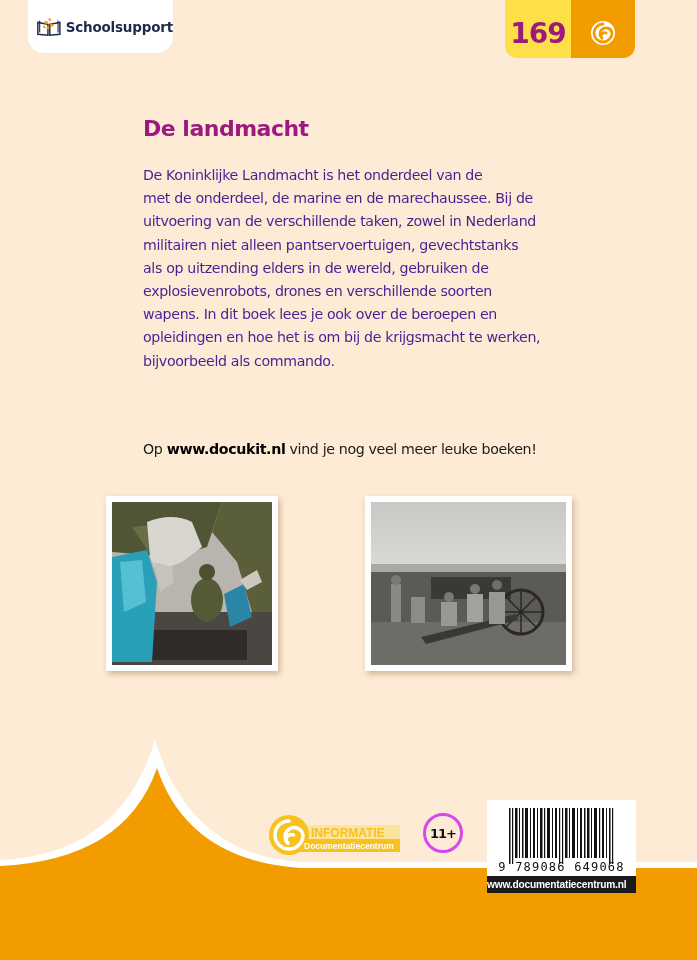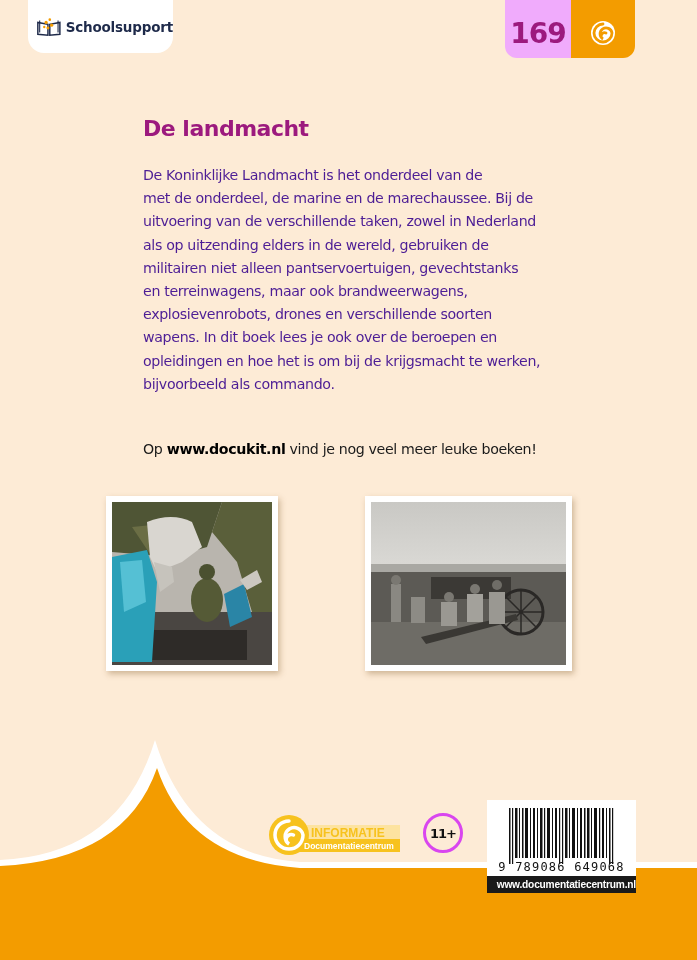--- a/index.html
+++ b/index.html
@@ -1,37 +1,37 @@
 <!DOCTYPE html>
 <html><head>
 <meta charset="utf-8">
 <style>
   html, body { margin:0; padding:0; }
   body { width:697px; height:960px; position:relative; overflow:hidden; background:#fdebd6; font-family:"Liberation Sans", sans-serif; }
   .logo-card { position:absolute; left:28px; top:0; width:145px; height:53px; background:#ffffff; border-radius:0 0 16px 16px; display:flex; align-items:center; padding-left:8px; box-sizing:border-box; }
   .logo-card svg { width:28px; height:22px; }
   .logo-text { font-family:"DejaVu Sans", sans-serif; font-weight:bold; font-size:13.5px; color:#1e2a4a; margin-left:4px; letter-spacing:-0.2px; }
   .num-tab { position:absolute; left:505px; top:0; width:130px; height:58px; border-radius:0 0 12px 12px; overflow:hidden; display:flex; }
-  .num-tab .num { width:66px; background:#f0abfc; display:flex; align-items:center; justify-content:center; font-family:"DejaVu Sans", sans-serif; font-weight:bold; font-size:28px; color:#9c1a7e; padding-top:8px; box-sizing:border-box; letter-spacing:-1px; }
+  .num-tab .num { width:66px; background:#fde047; display:flex; align-items:center; justify-content:center; font-family:"DejaVu Sans", sans-serif; font-weight:bold; font-size:28px; color:#9c1a7e; padding-top:8px; box-sizing:border-box; letter-spacing:-1px; }
   .num-tab .swirl { flex:1; background:#f39c00; display:flex; align-items:center; justify-content:center; padding-top:8px; box-sizing:border-box; }
   .title { position:absolute; left:143px; top:116px; font-family:"DejaVu Sans", sans-serif; font-weight:bold; font-size:22px; color:#9c1a7e; letter-spacing:-0.5px; }
   .body-text { position:absolute; left:143px; top:164px; width:420px; font-family:"DejaVu Sans", sans-serif; font-size:14.2px; line-height:23.2px; color:#4c1d95; letter-spacing:-0.35px; }
   .body-text .line { white-space:nowrap; display:block; }
   .promo { position:absolute; left:143px; top:441px; font-family:"DejaVu Sans", sans-serif; font-size:14.2px; color:#1a1a1a; letter-spacing:-0.35px; white-space:nowrap; }
   .promo a { color:#000000; font-weight:bold; text-decoration:none; }
   .photo { position:absolute; background:#ffffff; padding:6px; box-sizing:border-box; box-shadow:2px 3px 6px rgba(120,80,30,0.35); }
   .photo .img { width:100%; height:100%; overflow:hidden; }
   .photo1 { left:106px; top:496px; width:172px; height:175px; }
   .photo2 { left:365px; top:496px; width:207px; height:175px; }
   .bottom-svg { position:absolute; left:0; top:740px; }
   .info-logo { position:absolute; left:266px; top:812px; width:136px; height:46px; }
   .age-badge { position:absolute; left:423px; top:813px; width:34px; height:34px; border:3px solid #d946ef; border-radius:50%; display:flex; align-items:center; justify-content:center; font-family:"DejaVu Sans", sans-serif; font-weight:bold; font-size:13px; color:#111; box-sizing:content-box; letter-spacing:-1px; }
   .barcode-box { position:absolute; left:487px; top:800px; width:149px; height:76px; background:#ffffff; }
   .barcode-num { position:absolute; left:0; bottom:2px; width:100%; text-align:center; font-family:"DejaVu Sans Mono", monospace; font-size:12px; color:#111; letter-spacing:1.2px; }
-  .url-strip { position:absolute; left:487px; top:876px; width:149px; height:17px; background:#1a1a1a; color:#ffffff; font-family:"Liberation Sans", sans-serif; font-weight:bold; font-size:10.2px; line-height:17px; text-align:right; letter-spacing:-0.2px; }
+  .url-strip { position:absolute; left:487px; top:876px; width:149px; height:17px; background:#1a1a1a; color:#ffffff; font-family:"Liberation Sans", sans-serif; font-weight:bold; font-size:10.2px; line-height:17px; text-align:left; letter-spacing:-0.2px; }
 </style>
 </head>
 <body>
 
 <div class="logo-card">
   <svg viewBox="0 0 28 22">
     <path d="M2 6 L2 19 L13 20 L13 8 Z" fill="none" stroke="#1e2a4a" stroke-width="1.6"></path>
     <path d="M26 6 L26 19 L15 20 L15 8 Z" fill="none" stroke="#1e2a4a" stroke-width="1.6"></path>
     <path d="M4 4 L4 17" stroke="#1e2a4a" stroke-width="1.2"></path>
     <path d="M24 4 L24 17" stroke="#1e2a4a" stroke-width="1.2"></path>
@@ -53,23 +53,22 @@
     </svg>
   </div>
 </div>
 
 <div class="title">De landmacht</div>
 
 <div class="body-text">
   <span class="line">De Koninklijke Landmacht is het onderdeel van de</span>
   <span class="line">met de onderdeel, de marine en de marechaussee. Bij de</span>
   <span class="line">uitvoering van de verschillende taken, zowel in Nederland</span>
+  <span class="line">militairen niet alleen pantservoertuigen, gevechtstanks</span>
   <span class="line">als op uitzending elders in de wereld, gebruiken de</span>
-  <span class="line">militairen niet alleen pantservoertuigen, gevechtstanks</span>
-  <span class="line">en terreinwagens, maar ook brandweerwagens,</span>
   <span class="line">explosievenrobots, drones en verschillende soorten</span>
   <span class="line">wapens. In dit boek lees je ook over de beroepen en</span>
   <span class="line">opleidingen en hoe het is om bij de krijgsmacht te werken,</span>
   <span class="line">bijvoorbeeld als commando.</span>
 </div>
 
 <div class="promo">
   <span>Op </span><a>www.docukit.nl</a><span> vind je nog veel meer leuke boeken!</span>
 </div>
 

